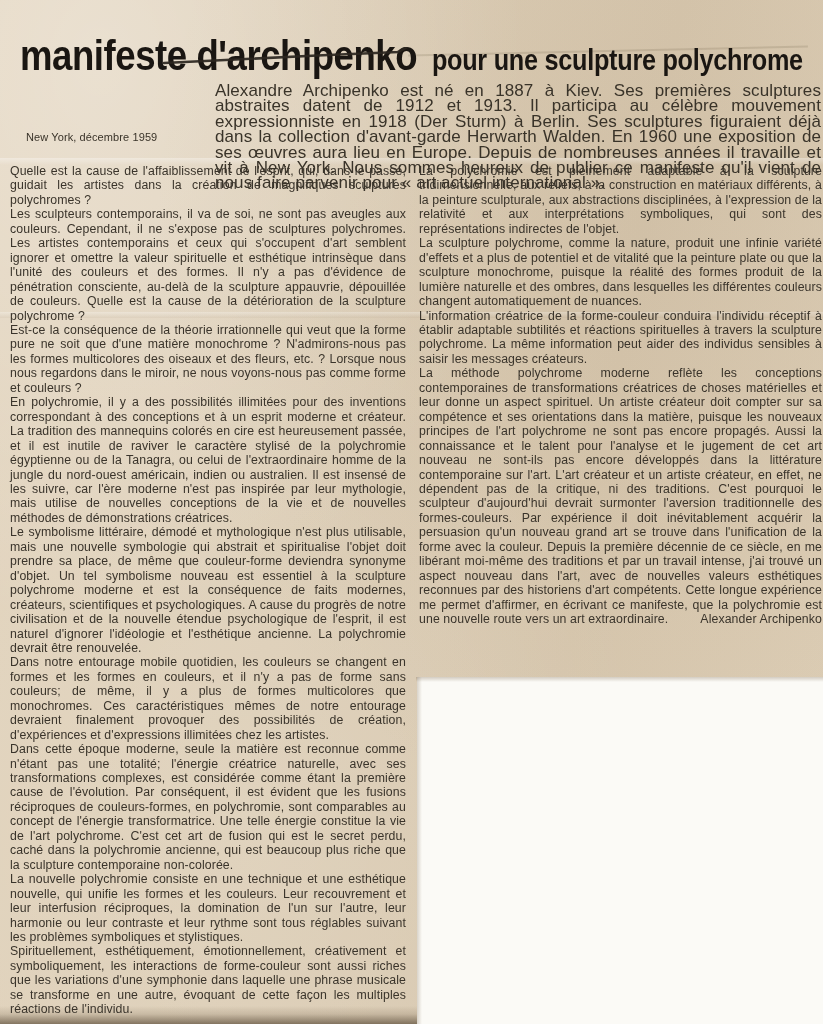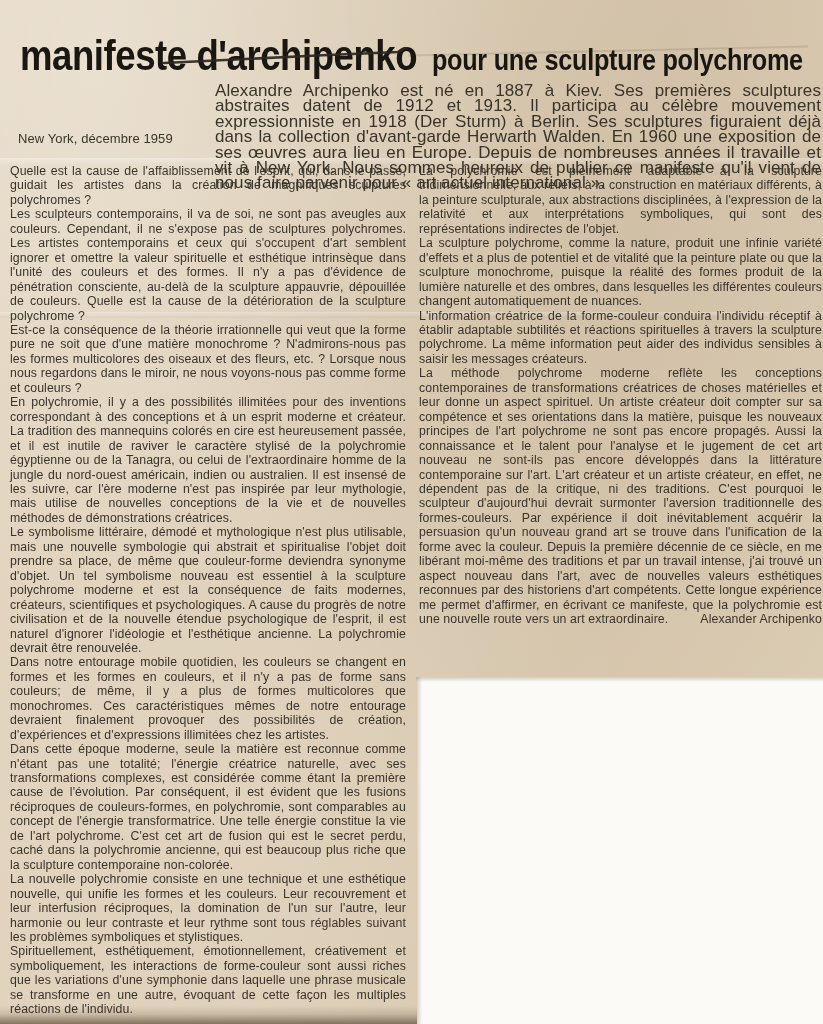--- a/index.html
+++ b/index.html
@@ -50,22 +50,22 @@
   .title-main{font-size:42px;letter-spacing:-.5px;}
   .title-sub{font-size:29px;letter-spacing:-.3px;}
   .title-underline{position:absolute;left:160px;top:47px;pointer-events:none;}
   
   .intro{
     position:absolute;left:215px;top:66px;width:606px;
     font-size:17px;line-height:15.4px;color:#393329;
     text-align:justify;letter-spacing:.1px;
   }
   .dateline{
-    position:absolute;left:18px;top:131px;
-    font-size:13px;color:#393329;letter-spacing:.1px;
+    position:absolute;left:26px;top:131px;
+    font-size:11px;color:#393329;letter-spacing:.1px;
   }
   
   .col{
     position:absolute;top:164px;
     font-size:12.3px;line-height:14.45px;color:#3a342b;
     text-align:justify;letter-spacing:.1px;
     -webkit-hyphens:auto;hyphens:auto;
   }
   .col p{margin:0;}
   .col-left{left:10px;width:396px;}

